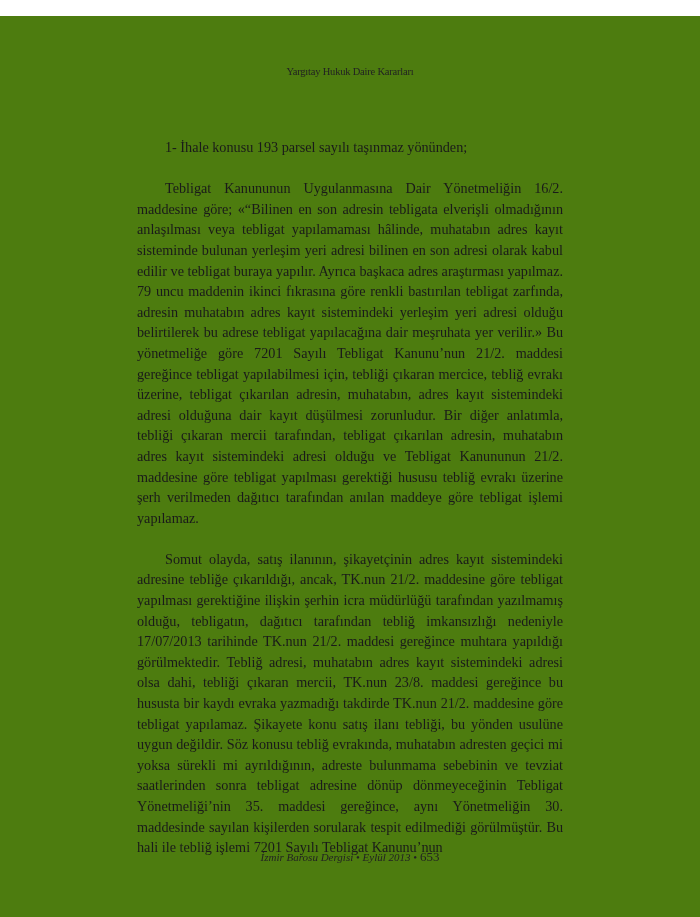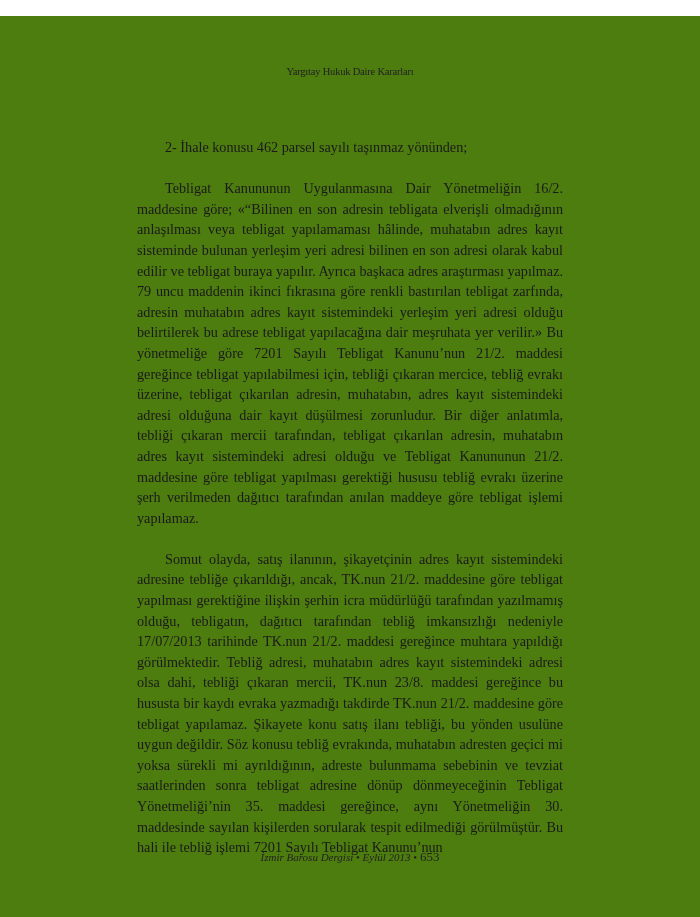--- a/index.html
+++ b/index.html
@@ -25,21 +25,21 @@
   .footer .journal { font-style: italic; }
   .footer .pageno { font-size: 13px; }
 </style>
 </head>
 <body>
 
 <div class="page">
   <div class="running-head">Yargıtay Hukuk Daire Kararları</div>
 
   <div class="body-text">
-    <p class="heading">2- İhale konusu 462 parsel sayılı taşınmaz yönünden;</p>
+    <p class="heading">1- İhale konusu 193 parsel sayılı taşınmaz yönünden;</p>
     <p class="para1">Tebligat Kanununun Uygulanmasına Dair Yönetmeliğin 16/2. maddesine göre; «“Bilinen en son adresin tebligata elverişli olmadığının anlaşılması veya tebligat yapılamaması hâlinde, muhatabın adres kayıt sisteminde bulunan yerleşim yeri adresi bilinen en son adresi olarak ka­bul edilir ve tebligat buraya yapılır. Ayrıca başkaca adres araştırması ya­pılmaz. 79 uncu maddenin ikinci fıkrasına göre renkli bastırılan tebligat zarfında, adresin muhatabın adres kayıt sistemindeki yerleşim yeri adre­si olduğu belirtilerek bu adrese tebligat yapılacağına dair meşruhata yer verilir.» Bu yönetmeliğe göre 7201 Sayılı Tebligat Kanunu’nun 21/2. maddesi gereğince tebligat yapılabilmesi için, tebliği çıkaran mercice, tebliğ evrakı üzerine, tebligat çıkarılan adresin, muhatabın, adres kayıt sistemindeki adresi olduğuna dair kayıt düşülmesi zorunludur. Bir diğer anlatımla, tebliği çıkaran mercii tarafından, tebligat çıkarılan adresin, muhatabın adres kayıt sistemindeki adresi olduğu ve Tebligat Kanu­nunun 21/2. maddesine göre tebligat yapılması gerektiği hususu tebliğ evrakı üzerine şerh verilmeden dağıtıcı tarafından anılan maddeye göre tebligat işlemi yapılamaz.</p>
     <p>Somut olayda, satış ilanının, şikayetçinin adres kayıt sistemindeki adresine tebliğe çıkarıldığı, ancak, TK.nun 21/2. maddesine göre teb­ligat yapılması gerektiğine ilişkin şerhin icra müdürlüğü tarafından ya­zılmamış olduğu, tebligatın, dağıtıcı tarafından tebliğ imkansızlığı nede­niyle 17/07/2013 tarihinde TK.nun 21/2. maddesi gereğince muhtara yapıldığı görülmektedir. Tebliğ adresi, muhatabın adres kayıt sistemin­deki adresi olsa dahi, tebliği çıkaran mercii, TK.nun 23/8. maddesi ge­reğince bu hususta bir kaydı evraka yazmadığı takdirde TK.nun 21/2. maddesine göre tebligat yapılamaz. Şikayete konu satış ilanı tebliği, bu yönden usulüne uygun değildir.  Söz konusu tebliğ evrakında, muhata­bın adresten geçici mi yoksa sürekli mi ayrıldığının, adreste bulunmama sebebinin ve tevziat saatlerinden sonra tebligat adresine dönüp dönme­yeceğinin Tebligat Yönetmeliği’nin 35. maddesi gereğince, aynı Yönet­meliğin 30. maddesinde sayılan kişilerden sorularak tespit edilmediği görülmüştür. Bu hali ile tebliğ işlemi 7201 Sayılı Tebligat Kanunu’nun</p>
   </div>
 
   <div class="footer">
     <span class="journal">İzmir Barosu Dergisi</span><span> • </span><span class="journal">Eylül 2013</span><span> • </span><span class="pageno">653</span>
   </div>
 </div>
 
 </body></html>

